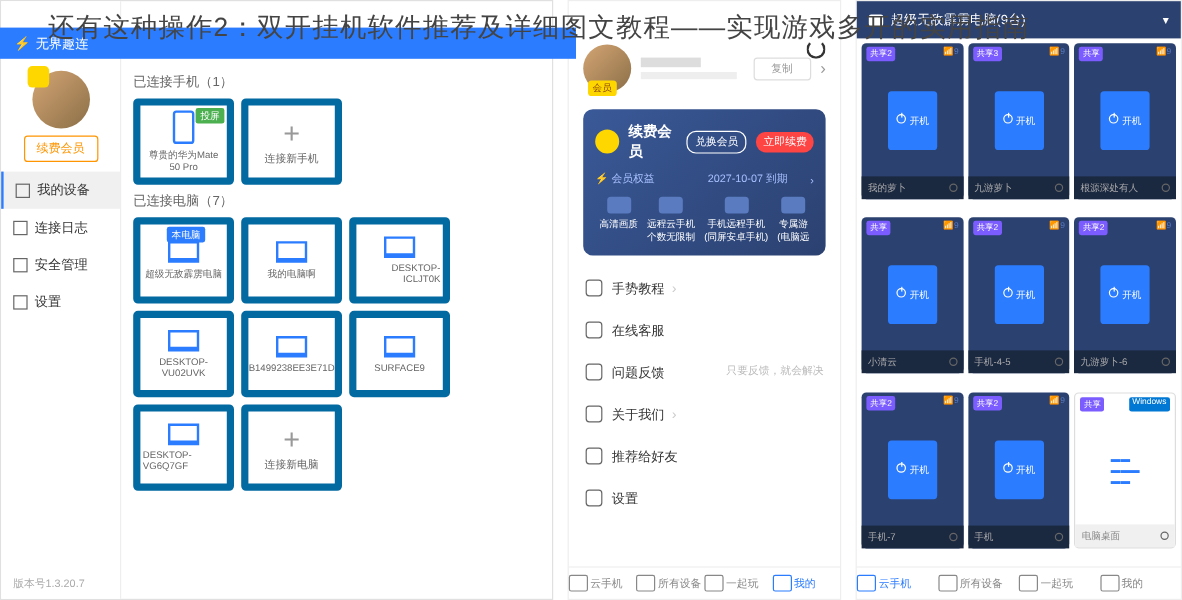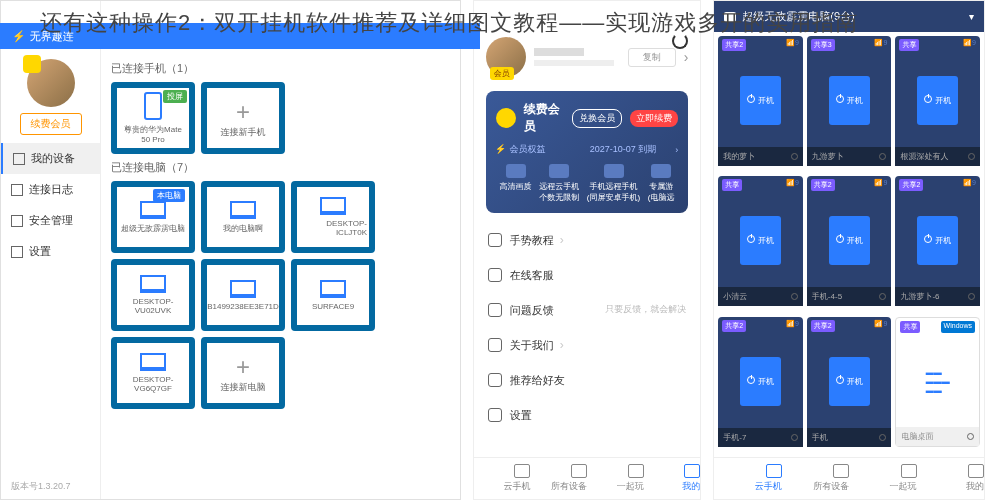--- a/index.html
+++ b/index.html
@@ -19,21 +19,21 @@
 .sidebar-l-item .ico{width:12px;height:12px;border:1px solid #666;display:inline-block}
 .version{font-size:9px;color:#aaa;padding:6px 10px;margin-top:auto}
 .content-l{flex:1;padding:54px 10px 10px}
 .section-label{font-size:11px;color:#666;margin:6px 0}
 .device-row{display:flex;gap:6px;flex-wrap:wrap}
 .device-card{width:84px;height:72px;border:6px solid #0369a1;border-radius:4px;display:flex;flex-direction:column;align-items:center;justify-content:center;font-size:9px;color:#666;position:relative;cursor:pointer}
 .device-card .ico-phone{width:18px;height:28px;border:2px solid #2b7cff;border-radius:3px;margin-bottom:4px}
 .device-card .ico-pc{width:26px;height:18px;border:2px solid #2b7cff;border-bottom:4px solid #2b7cff;margin-bottom:4px}
 .device-card .ico-add{font-size:24px;color:#999}
 .device-card .tag{position:absolute;top:2px;right:2px;background:#4caf50;color:#fff;font-size:8px;padding:1px 4px;border-radius:2px}
-.device-card .tag2{position:absolute;top:2px;right:4px;background:#2b7cff;color:#fff;font-size:8px;padding:1px 4px;border-radius:2px}
+.device-card .tag2{position:absolute;top:2px;right:18px;background:#2b7cff;color:#fff;font-size:8px;padding:1px 4px;border-radius:2px}
 .panel-mid{width:238px;height:500px;background:#fff;margin-left:12px;border:1px solid #eee;display:flex;flex-direction:column;position:relative}
 .pm-top{padding:36px 12px 8px;display:flex;align-items:center;gap:8px}
 .pm-avatar{width:40px;height:40px;border-radius:50%;background:linear-gradient(135deg,#d4a574,#8b6f47);position:relative}
 .pm-avatar-tag{position:absolute;bottom:-3px;left:4px;background:#ffd700;font-size:8px;padding:1px 4px;border-radius:3px;color:#8b4500}
 .pm-user{flex:1}
 .pm-user-name{width:50px;height:8px;background:#ddd}
 .pm-user-sub{width:80px;height:6px;background:#eee;margin-top:4px}
 .pm-copy{font-size:9px;color:#999;border:1px solid #ddd;padding:2px 14px;border-radius:3px}
 .pm-arrow{font-size:14px;color:#999}
 .pm-member{margin:6px 12px;background:linear-gradient(135deg,#3a5998,#2b4170);border-radius:8px;padding:10px;color:#fff}
@@ -46,21 +46,21 @@
 .pm-rights-date{margin-left:auto}
 .pm-features{display:flex;justify-content:space-around;margin-top:8px;font-size:8px}
 .pm-feat{display:flex;flex-direction:column;align-items:center;gap:3px}
 .pm-feat-ico{width:20px;height:14px;background:#5a7bc0;border-radius:3px}
 .pm-list{flex:1;padding:4px 0}
 .pm-item{display:flex;align-items:flex-start;padding:10px 14px;font-size:11px;color:#333;cursor:pointer}
 .pm-item .ico{width:14px;height:14px;margin-right:8px;border:1.5px solid #666;border-radius:3px}
 .pm-item .sub{margin-left:auto;font-size:9px;color:#bbb}
 .pm-item .arr{margin-left:6px;color:#ccc;font-size:12px}
 .pm-nav{display:flex;border-top:1px solid #eee;padding:6px 0}
-.pm-nav-item{flex:1;display:flex;flex-direction:column;align-items:flex-end;font-size:9px;color:#888;gap:2px;cursor:pointer}
+.pm-nav-item{flex:1;display:flex;flex-direction:row;align-items:center;font-size:9px;color:#888;gap:2px;cursor:pointer}
 .pm-nav-item.active{color:#2b7cff}
 .pm-nav-ico{width:16px;height:14px;border:1.5px solid currentColor;border-radius:2px}
 .refresh-ico{position:absolute;top:32px;right:12px;width:16px;height:16px;border:2px solid #333;border-radius:50%;border-top-color:transparent}
 .panel-right{width:283px;height:500px;background:#fff;margin-left:12px;border:1px solid #eee;display:flex;flex-direction:column}
 .pr-header{background:#2b4170;color:#fff;padding:8px 10px;font-size:11px;display:flex;align-items:center;gap:6px}
 .pr-header .ico{width:12px;height:10px;background:#fff;border-radius:2px}
 .pr-header .arr{margin-left:auto;font-size:10px}
 .pr-grid{flex:1;display:grid;grid-template-columns:1fr 1fr 1fr;gap:4px;padding:4px;overflow:hidden}
 .pr-card{background:#2b4170;border-radius:4px;display:flex;flex-direction:column;position:relative;height:130px}
 .pr-card-top{display:flex;justify-content:space-between;padding:3px 4px;font-size:7px}
@@ -149,21 +149,21 @@
           <div class="device-card">
             <div class="ico-pc"></div>
             <div style="font-size:8px;text-align:center;padding:0 2px">B1499238EE3E71D</div>
           </div>
           <div class="device-card">
             <div class="ico-pc"></div>
             <div style="font-size:8px;text-align:center;padding:0 2px">SURFACE9</div>
           </div>
           <div class="device-card">
             <div class="ico-pc"></div>
-            <div style="font-size:8px;text-align:center;padding:0 2px">DESKTOP-VG6Q7GF</div>
+            <div style="font-size:8px;text-align:left;padding:0 2px">DESKTOP-VG6Q7GF</div>
           </div>
           <div class="device-card">
             <div class="ico-add">+</div>
             <div>连接新电脑</div>
           </div>
         </div>
     </div>
   </div>
 
   <div class="panel-mid">

